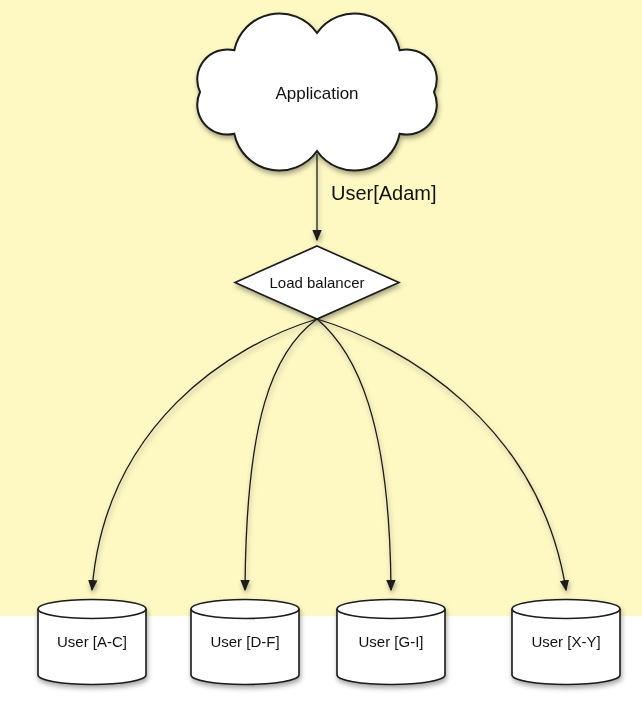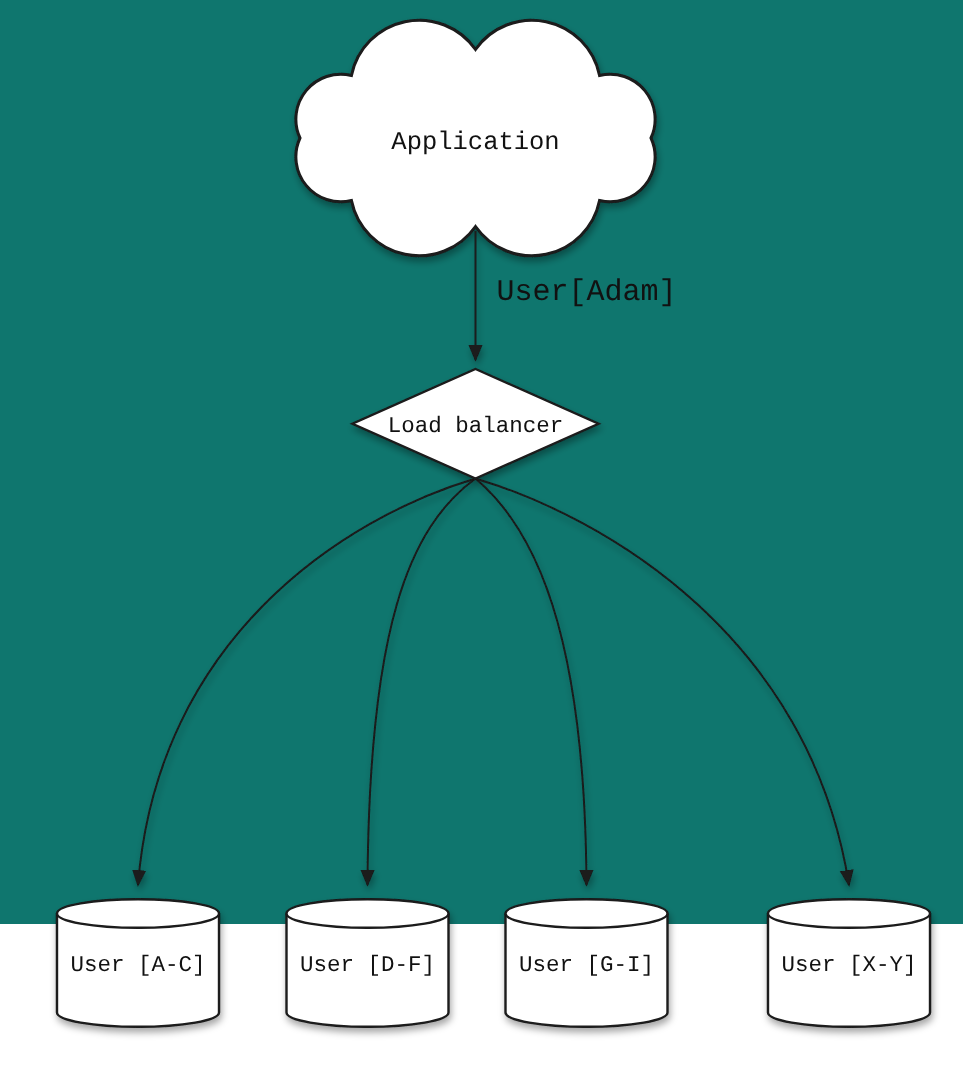--- a/index.html
+++ b/index.html
@@ -8,22 +8,21 @@
     background: #ffffff;
     width: 642px;
     height: 728px;
     overflow: hidden;
     font-family: "Liberation Sans", sans-serif;
   }
   .canvas {
     position: relative;
     width: 642px;
     height: 616px;
-    background: #0f766e;
-    font-family: Liberation Mono, monospace;
+    background: #fef9c3;
   }
   svg { display: block; }
   .shape {
     fill: #ffffff;
     stroke: #1a1a1a;
   }
   .cloud-outline { stroke-width: 2; }
   .diamond-outline { stroke-width: 1.6; }
   .cyl-outline { stroke-width: 1.6; }
   .edge {

